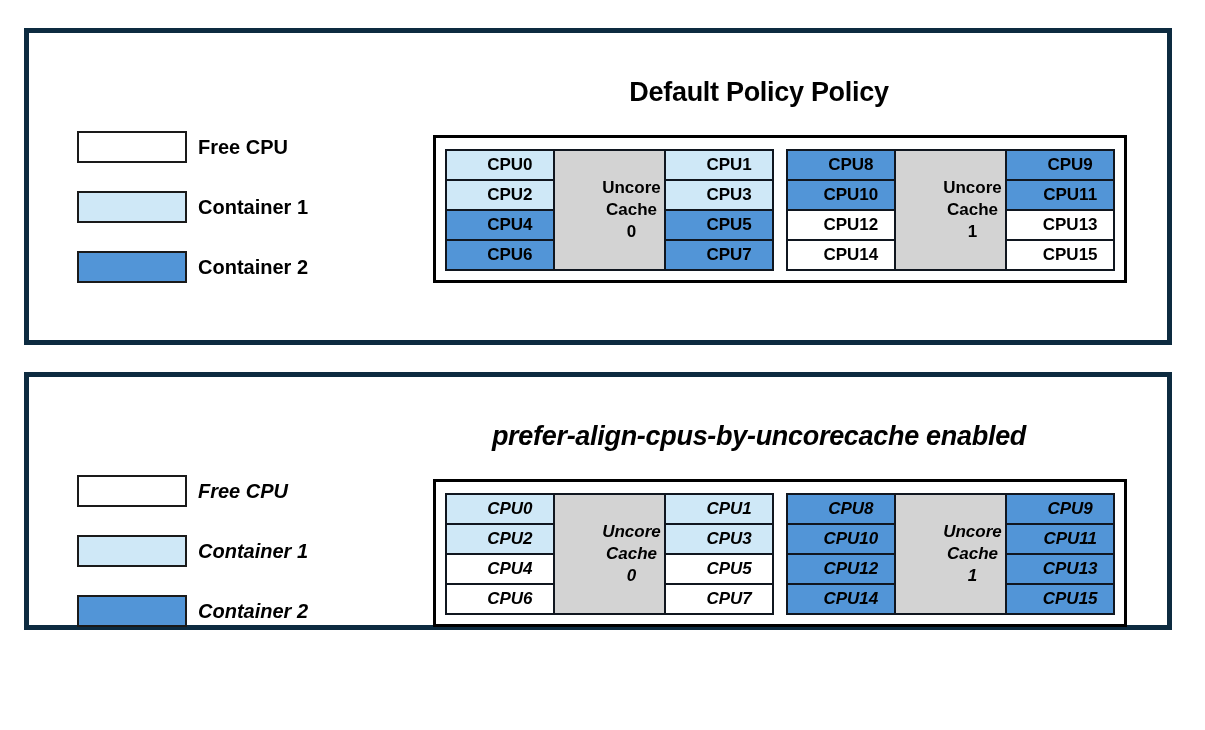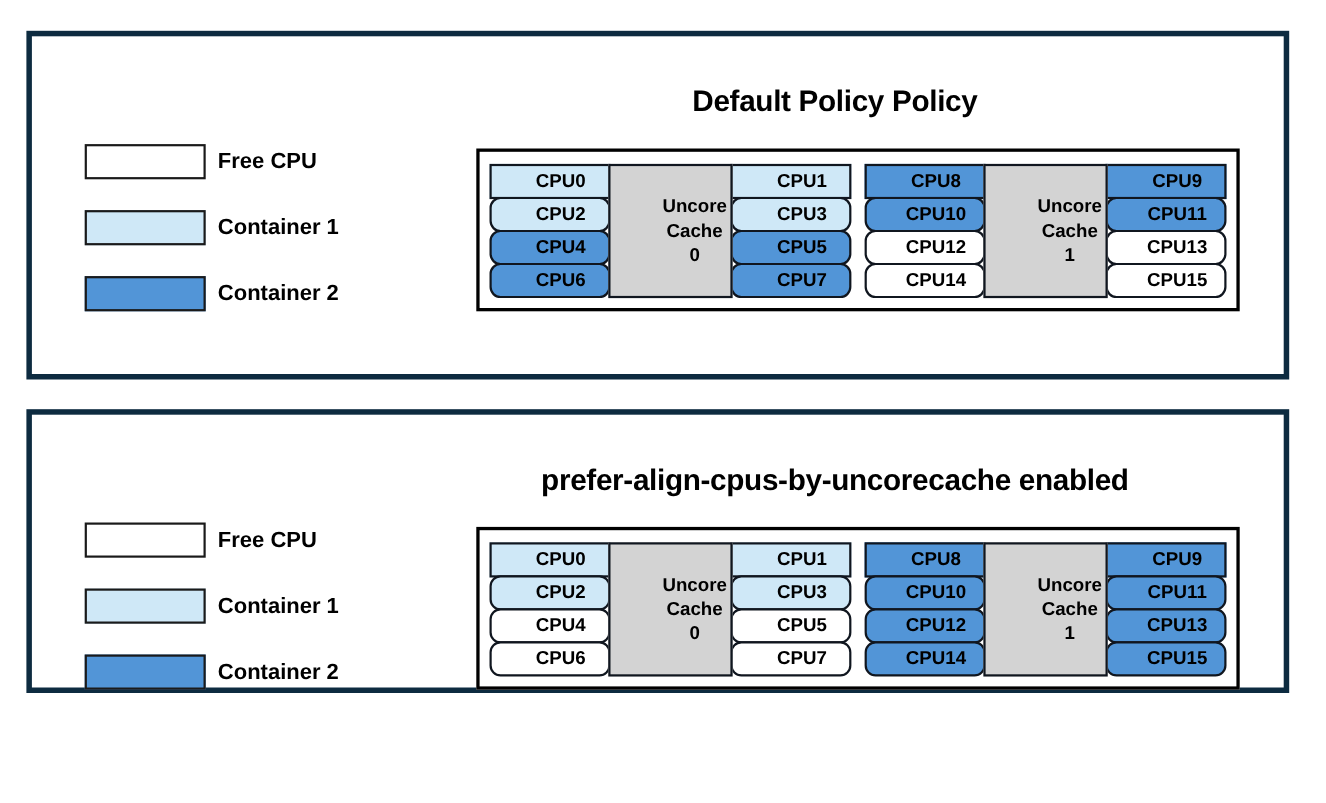--- a/index.html
+++ b/index.html
@@ -22,21 +22,21 @@
   }
   .panel{
     position:absolute;
     left:24px;
     width:1148px;
     height:317px;
     border:5px solid var(--panel-border);
     background:#ffffff;
   }
   .panel.p0{ top:28px; }
-  .panel.p1{ top:372px; height:258px; }
+  .panel.p1{ top:372px; height:258px;font-style:italic; }
 
   .panel-title{
     position:absolute;
     left:380px;
     width:700px;
     top:44px;
     text-align:center;
     font-size:27px;
     font-weight:bold;
     letter-spacing:-0.3px;
@@ -98,21 +98,21 @@
     flex:1;
     border:2px solid var(--cell-border);
     display:flex;
     align-items:center;
     justify-content:center;
     font-size:17px;
     font-weight:bold;
     color:var(--text);
     padding-left:20px;
   }
-  .cell + .cell{ margin-top:-2px;border-radius:10px; }
+  .cell + .cell{ margin-top:-2px; }
   .cache-col{
     background:var(--cache);
     border:2px solid var(--cell-border);
     margin:0 -2px;
     z-index:1;
     display:flex;
     flex-direction:column;
     align-items:center;
     justify-content:center;
     font-size:17px;

